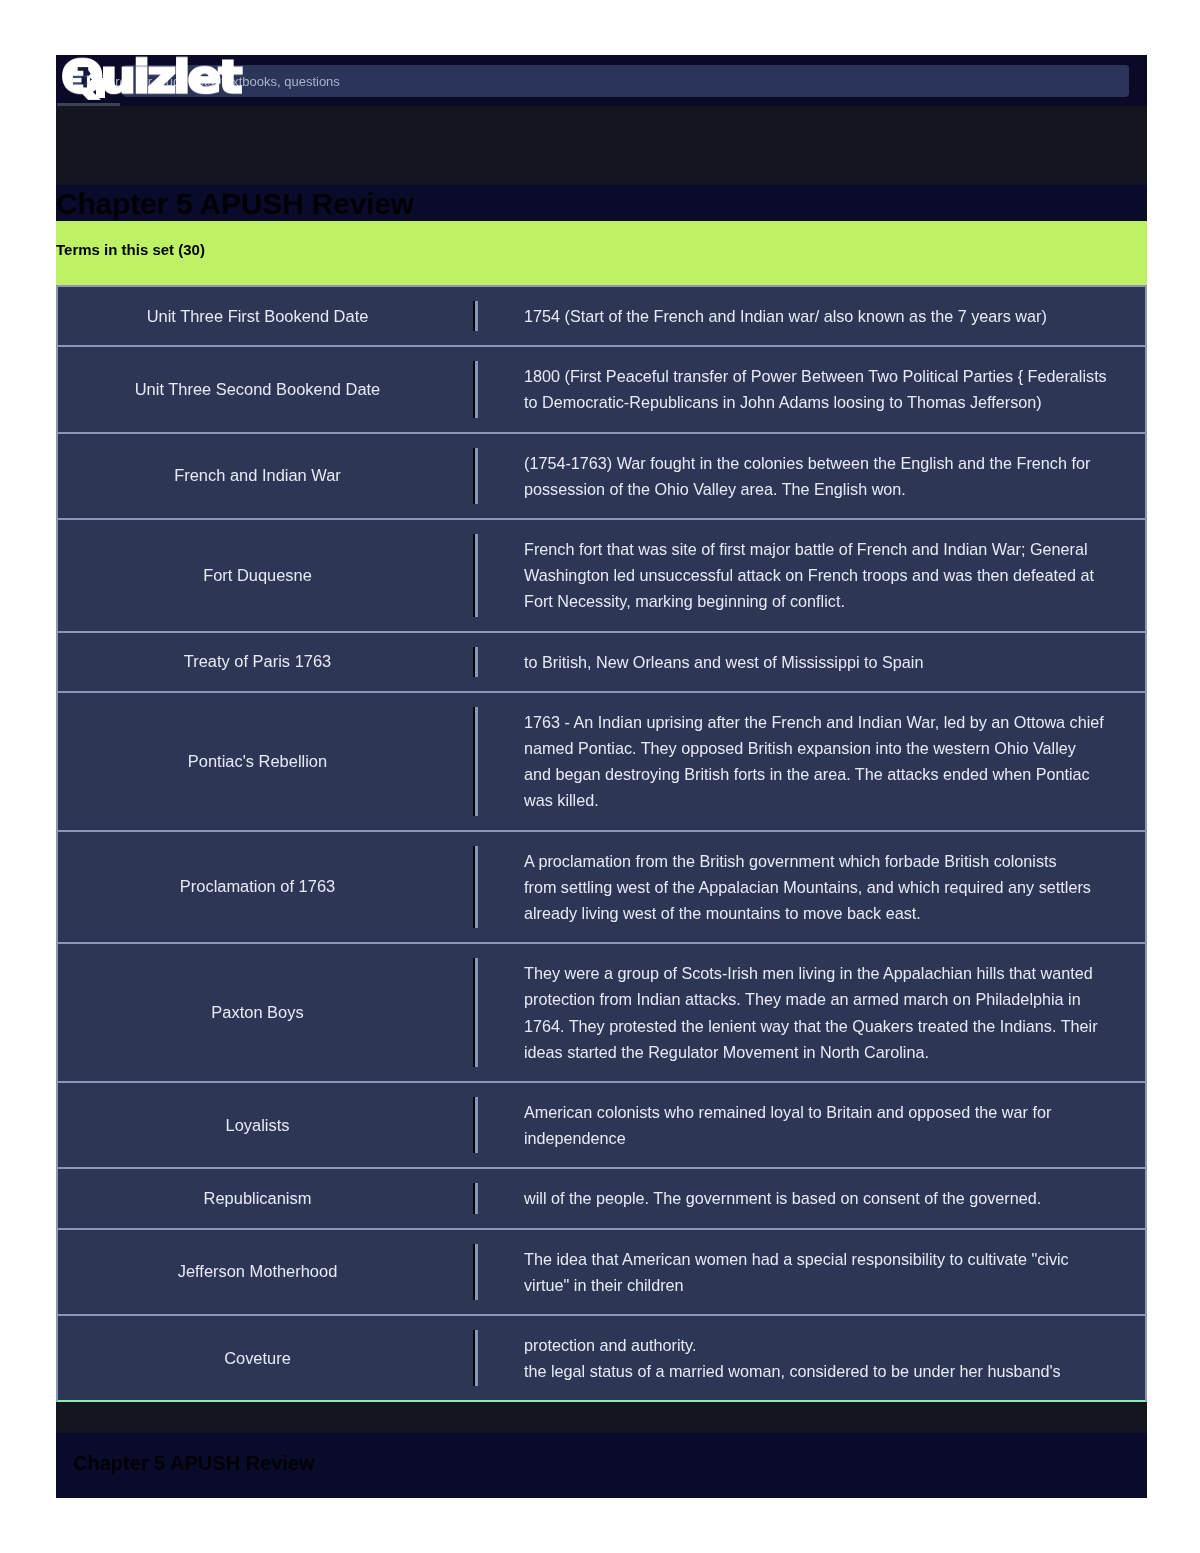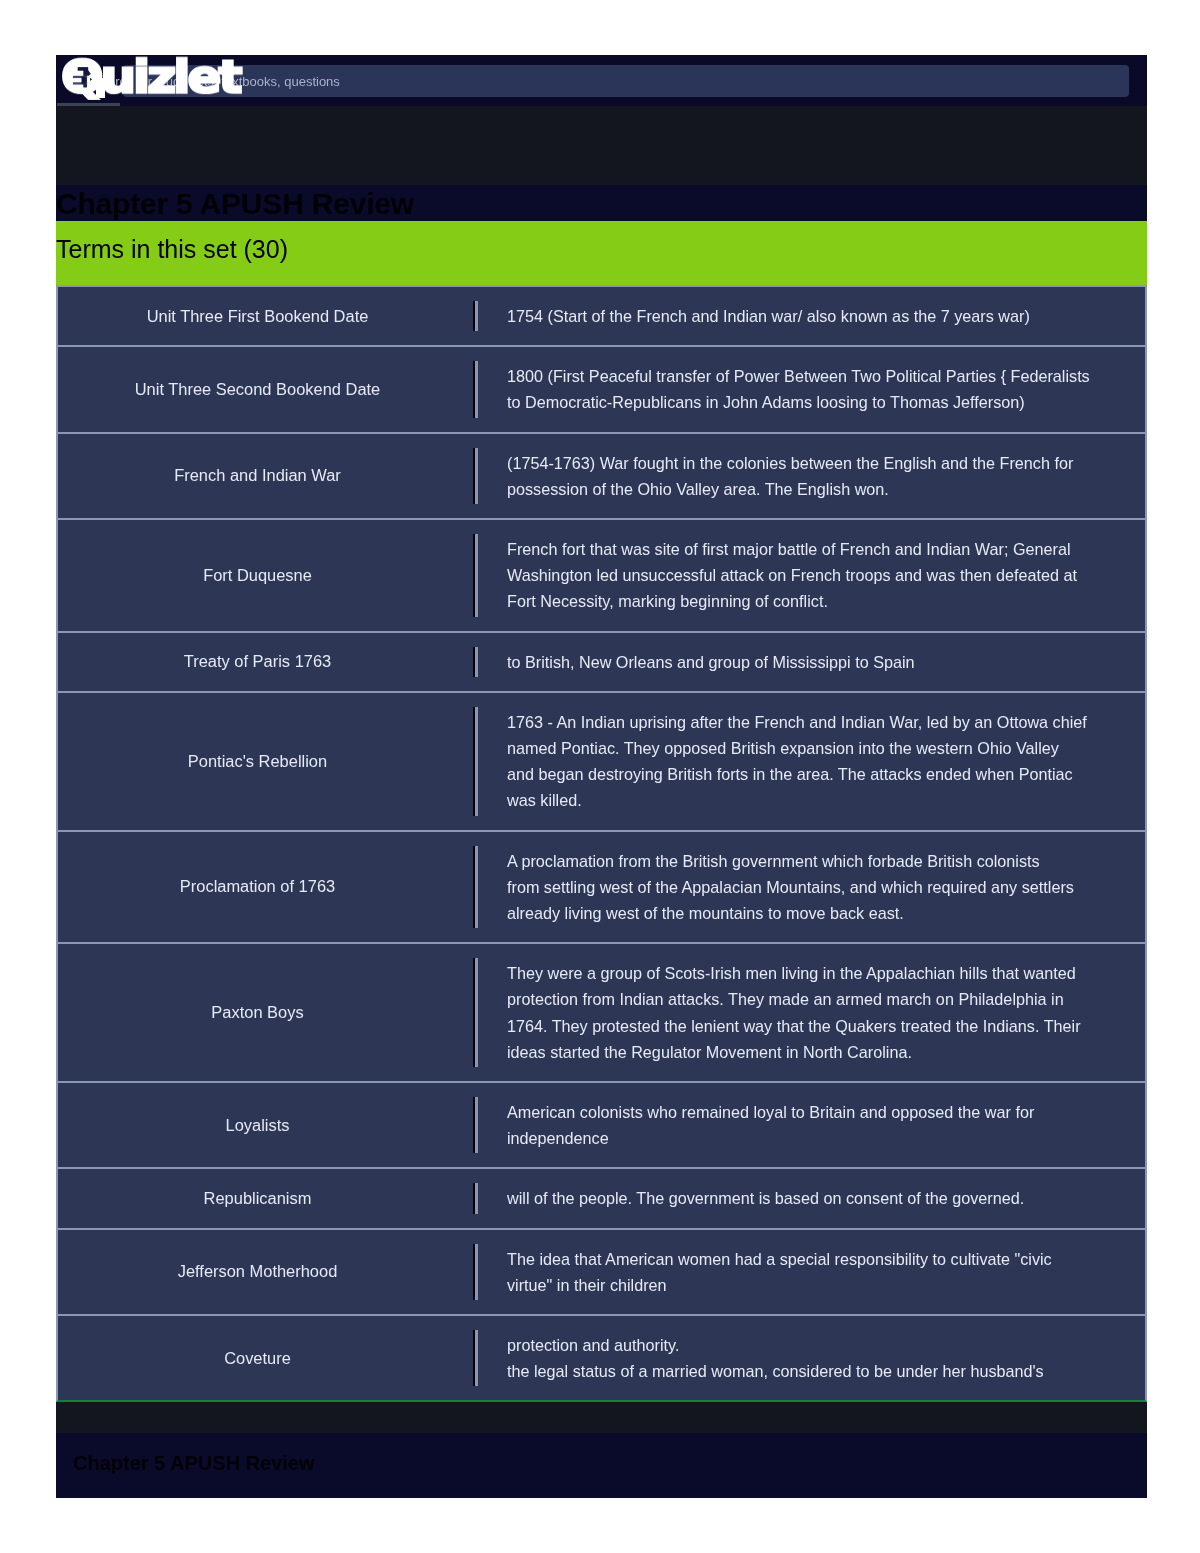--- a/index.html
+++ b/index.html
@@ -14,31 +14,31 @@
   .logo { z-index:2; position:absolute; left:5px; top:-4px; font-size:50px; font-weight:700; color:#ffffff; letter-spacing:-3px; font-family:"DejaVu Sans", sans-serif; -webkit-text-stroke:2.8px #ffffff; transform:scale(1,0.9); transform-origin:left top; white-space:nowrap; -webkit-font-smoothing:antialiased; text-rendering:geometricPrecision; will-change:transform; }
   .logo-clip { position:absolute; left:0; top:0; width:260px; height:45px; overflow:hidden; z-index:2; }
   .q-bridge { position:absolute; left:40px; top:23px; width:9px; height:20px; background:#ffffff; z-index:1; }
   .q-fill { position:absolute; left:16px; top:9px; width:24px; height:26px; background:#ffffff; border-radius:50%; z-index:2; }
   .nav-underline { position:absolute; left:1px; top:48px; width:63px; height:3px; background:#3c4355; }
 
   
   .gap { height:79px; background:#13151f; }
   .title-band { background:#0a0a2b; height:36px; }
   .set-title { font-size:30px; font-weight:700; color:#020206; line-height:38px; letter-spacing:-0.2px; }
-  .terms-head { font-size:25px; font-weight:400; color:#020206; height:64px; line-height:57px; background:#84cc16; }
+  .terms-head { font-size:15px; font-weight:700; color:#020206; height:64px; line-height:57px; background:#bef264; }
 
   .rows { background:#13151f; }
   .row { display:flex; background:#2e3656; border-top:2px solid #8c97b8; border-left:2px solid #8c97b8; border-right:2px solid #8c97b8; }
-  .row:last-child { border-bottom:2px solid #15803d; }
+  .row:last-child { border-bottom:2px solid #86efac; }
   .term-cell { width:399px; flex:none; display:flex; align-items:center; justify-content:center; padding:16px 8px; }
   .term-text { font-size:16.45px; color:#e6eaf4; text-align:left; }
   .def-cell { flex:1; display:flex; align-items:center; position:relative; padding:16px 0 16px 50px; }
   .def-divider { position:absolute; left:16px; top:14px; bottom:14px; width:5px; background:linear-gradient(to right, #000007 0, #000007 2.3px, #8a96b8 2.3px, #8a96b8 5px); }
   .def-text { font-size:16.2px; color:#e6eaf4; line-height:26.2px; width:610px; }
-  .def-text span { display:block; }
+  .def-text span { display:block;margin-left:17px; }
 
   .footer { position:absolute; left:0; bottom:0; width:1091px; height:65px; background:#0a0a2b; display:flex; align-items:center; padding-left:17px; }
   .footer-title { font-size:20px; font-weight:700; color:#020206; position:relative; top:-2px; }
 </style>
 </head>
 <body>
 
 <div class="page">
   <div class="navbar">
     <div class="search-wrap">
@@ -120,21 +120,21 @@
           </span>
         </div>
       </div>
       <div class="row">
         <div class="term-cell">
           <span class="term-text">Treaty of Paris 1763</span>
         </div>
         <div class="def-cell">
           <span class="def-divider"></span>
           <span class="def-text">
-            <span>to British, New Orleans and group of Mississippi to Spain</span>
+            <span>to British, New Orleans and west of Mississippi to Spain</span>
           </span>
         </div>
       </div>
       <div class="row">
         <div class="term-cell">
           <span class="term-text">Pontiac's Rebellion</span>
         </div>
         <div class="def-cell">
           <span class="def-divider"></span>
           <span class="def-text">

